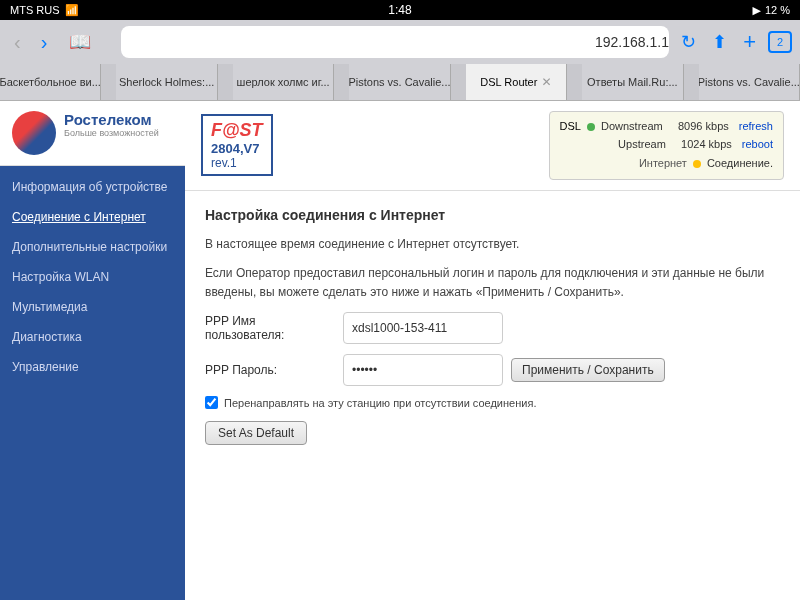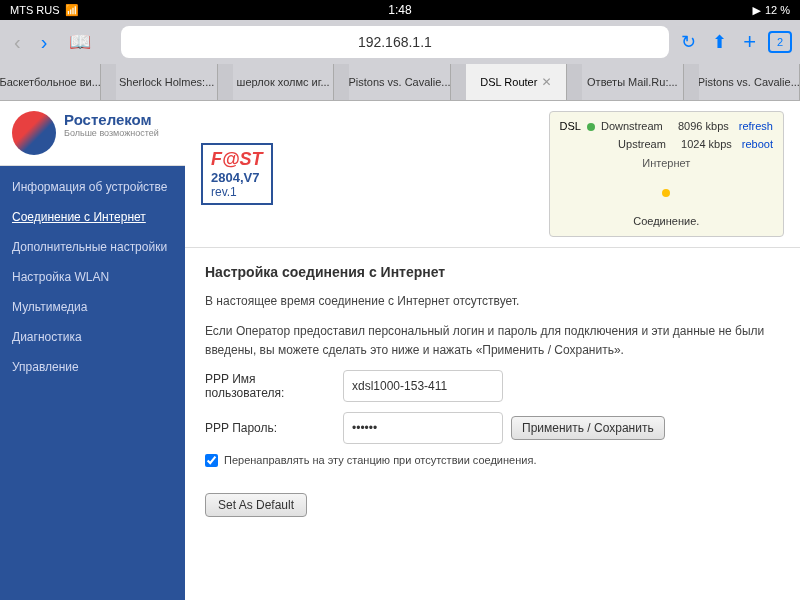--- a/index.html
+++ b/index.html
@@ -49,21 +49,21 @@
       cursor: pointer;
       padding: 4px 8px;
     }
     .address-bar {
       flex: 1;
       height: 32px;
       background: #fff;
       border-radius: 8px;
       display: flex;
       align-items: center;
-      justify-content: center;
+      justify-content: flex-end;
       border: none;
       font-size: 14px;
       color: #333;
       font-weight: 400;
       margin-left: 13px;
     }
     .reload-btn {
       background: none;
       border: none;
       font-size: 18px;
@@ -222,21 +222,21 @@
       line-height: 1.6;
       text-align: right;
     }
     .stats-panel .stat-row { display: flex; align-items: center; gap: 6px; justify-content: flex-end; }
     .dot { width: 8px; height: 8px; border-radius: 50%; display: inline-block; }
     .dot-green { background: #4caf50; }
     .dot-yellow { background: #ffc107; }
     .stat-label { color: #333; }
     .stat-value { color: #333; font-weight: 500; min-width: 60px; text-align: right; }
     .stat-action { color: #0044cc; cursor: pointer; font-weight: 500; margin-left: 4px; }
-    .stat-internet { display: flex; align-items: center; gap: 16px; justify-content: flex-end; margin-top: 2px; flex-direction: column; }
+    .stat-internet { display: flex; align-items: center; gap: 6px; justify-content: flex-end; margin-top: 2px; }
     .stat-internet-label { color: #555; }
     .stat-internet-val { color: #333; font-weight: 500; }
 
     
     .main-body { padding: 16px 20px; }
     .section-title { font-size: 14px; font-weight: bold; color: #333; margin-bottom: 12px; }
     .info-text { font-size: 12px; color: #444; line-height: 1.6; margin-bottom: 10px; }
 
     .form-row {
       display: flex;
@@ -272,21 +272,20 @@
       color: #444;
     }
     .default-btn {
       border: 1px solid #999;
       border-radius: 4px;
       padding: 4px 12px;
       font-size: 12px;
       background: linear-gradient(to bottom, #f5f5f5, #e0e0e0);
       cursor: pointer;
       color: #333;
-      margin-top: 14px;
     }
   </style>
 </head>
 <body>
 
 <div class="status-bar">
   <div class="status-left">
     <span>MTS RUS</span>
     <span>📶</span>
   </div>

